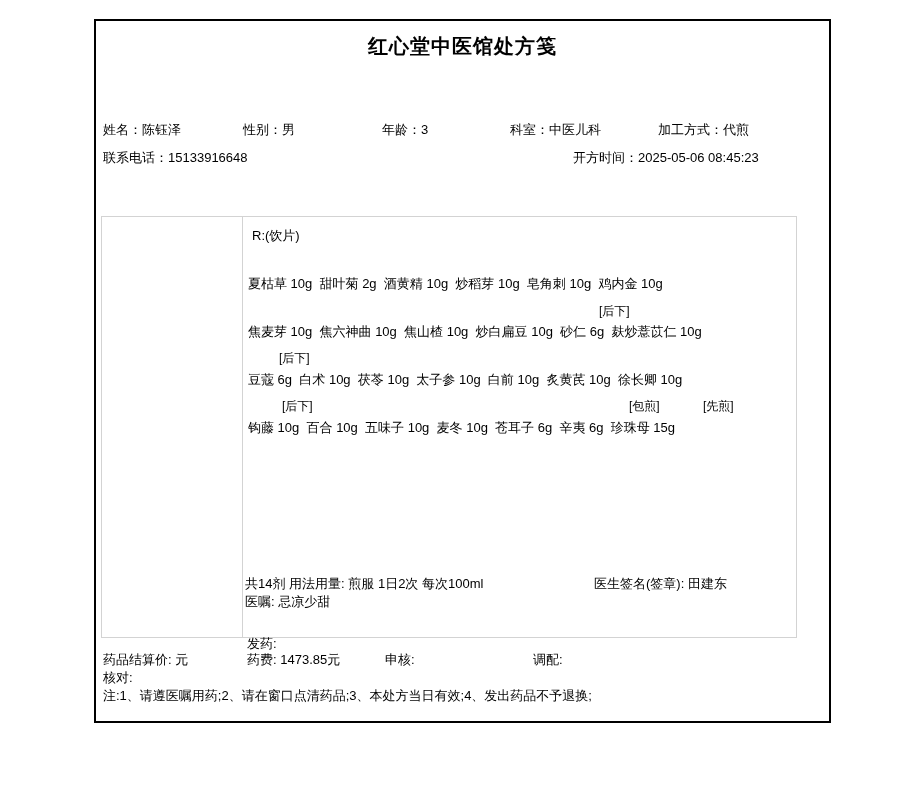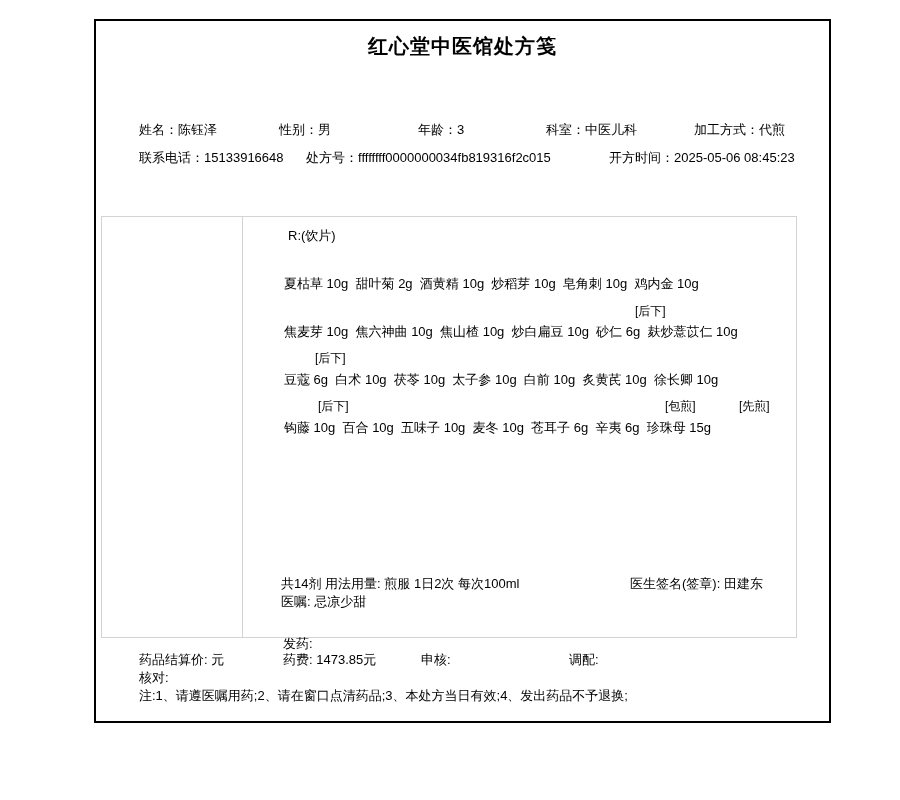--- a/index.html
+++ b/index.html
@@ -20,21 +20,20 @@
     height: 700px;
     border: 2px solid #000000;
     background: #ffffff;
     padding-left: 28px;
   }
   .abs {
     position: absolute;
     font-size: 13px;
     white-space: pre;
     line-height: 16px;
-    margin-left: 36px;
   }
   .title {
     position: absolute;
     top: 12px;
     left: 0;
     width: 100%;
     text-align: center;
     font-size: 20px;
     font-weight: bold;
     letter-spacing: 1px;
@@ -77,21 +76,20 @@
 
   <div class="title">红心堂中医馆处方笺</div>
 
   <div class="abs" style="left:7px;top:101px"><span>姓名：</span><span>陈钰泽</span></div>
   <div class="abs" style="left:147px;top:101px"><span>性别：</span><span>男</span></div>
   <div class="abs" style="left:286px;top:101px"><span>年龄：</span><span>3</span></div>
   <div class="abs" style="left:414px;top:101px"><span>科室：</span><span>中医儿科</span></div>
   <div class="abs" style="left:562px;top:101px"><span>加工方式：</span><span>代煎</span></div>
 
   <div class="abs" style="left:7px;top:129px"><span>联系电话：</span><span>15133916648</span></div>
-  <div class="abs" style="left:174px;top:129px"><span>处方号：</span><span>ffffffff0000000034fb819316f2c015</span></div>
   <div class="abs" style="left:477px;top:129px"><span>开方时间：</span><span>2025-05-06 08:45:23</span></div>
 
   <div class="rx-table">
     <div class="rx-divider"></div>
 
 
     <div class="abs" style="left:150px;top:11px">R:(饮片)</div>
 
     <div class="abs" style="left:146px;top:59px">夏枯草 10g  甜叶菊 2g  酒黄精 10g  炒稻芽 10g  皂角刺 10g  鸡内金 10g</div>
     <div class="abs ann" style="left:497px;top:86px">[后下]</div>

